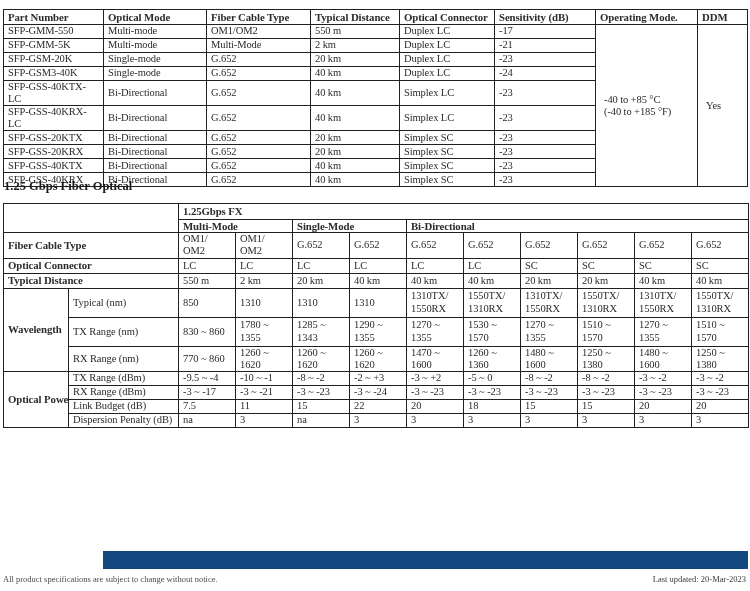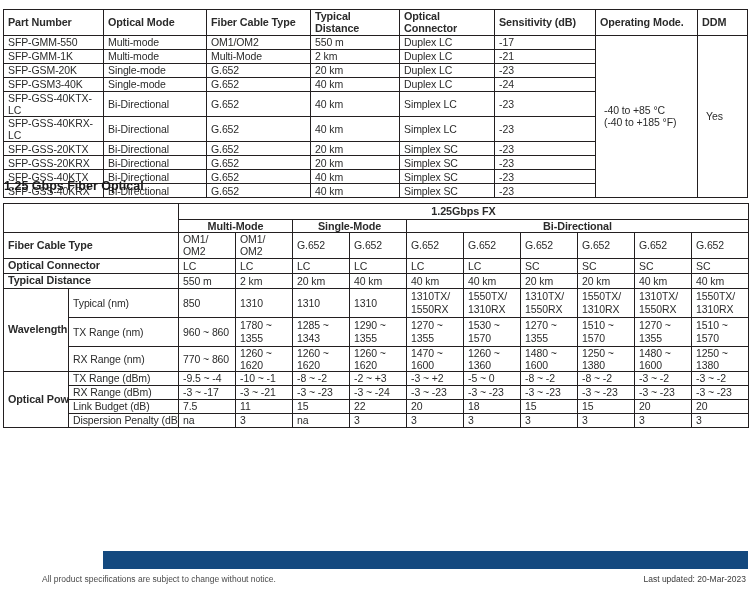--- a/index.html
+++ b/index.html
@@ -1,46 +1,46 @@
 <!DOCTYPE html>
 <html><head>
 <meta charset="utf-8">
 <style>
   html,body{margin:0;padding:0;background:#fff;}
   #page{position:relative;width:750px;height:591px;background:#ffffff;overflow:hidden;
-        font-family:Liberation Sans, sans-serif;color:#2b2b2b;}
+        font-family:Liberation Serif, serif;color:#2b2b2b;}
   table{border-collapse:collapse;table-layout:fixed;position:absolute;background:#fff;}
   td,th{border:1px solid #231f20;font-size:10.5px;padding:0 4px;vertical-align:middle;
         overflow:hidden;line-height:1.15;letter-spacing:-0.1px;white-space:normal;}
   th{font-weight:bold;text-align:left;font-size:10.8px;}
   .pre{white-space:pre-line;margin-top:48px;}
   
   .t1{left:3px;top:9px;width:744px;}
   .t1 tr{height:14px;}
   .t1 tr.hdr{height:15px;}
   .t1 .temp,.t1 .ddm{padding-left:8px;}
   
   .heading{position:absolute;left:4px;top:179px;font-size:12.5px;font-weight:bold;color:#1a1a1a;}
   
   .t2{left:3px;top:203px;width:745px;}
   .t2 tr{height:15px;}
   .t2 tr.h1{height:16px;}
   .t2 tr.h2{height:13px;}
   .t2 tr.tall{height:29px;}
   .t2 tr.med{height:25px;}
   .t2 tr.pw{height:14px;}
-  .t2 .fx,.t2 .gph{font-weight:bold;text-align:center;font-size:10.8px;}
+  .t2 .fx,.t2 .gph{font-weight:bold;font-size:10.8px;}
   .t2 .lbl,.t2 .grp{font-weight:bold;font-size:10.8px;white-space:nowrap;}
   .t2 .sub{white-space:nowrap;}
   
   .logo-box{position:absolute;left:8px;top:547px;width:92px;height:25px;background:#0d3a6a;
             color:#ffffff;display:flex;align-items:center;justify-content:center;
             font-weight:bold;font-size:14px;letter-spacing:-0.6px;}
   .footer-bar{position:absolute;left:103px;top:551px;width:645px;height:18px;background:#14497f;}
-  .disclaimer{position:absolute;left:3px;top:574px;font-size:8.5px;color:#4a4a4a;margin-left:39px;}
+  .disclaimer{position:absolute;left:3px;top:574px;font-size:8.5px;color:#4a4a4a;}
   .updated{position:absolute;right:4px;top:574px;font-size:8.5px;color:#3a3a3a;margin-left:8px;}
 </style>
 </head>
 <body>
 
 <div id="page">
 
   <table class="t1">
     <colgroup>
       <col style="width:100px">
@@ -68,21 +68,21 @@
       <td>Multi-mode</td>
       <td>OM1/OM2</td>
       <td>550 m</td>
       <td>Duplex LC</td>
       <td>-17</td>
       <td class="pre temp" rowspan="10">-40 to +85 °C
 (-40 to +185 °F)</td>
       <td class="ddm" rowspan="10">Yes</td>
     </tr>
     <tr>
-      <td>SFP-GMM-1K</td>
+      <td>SFP-GMM-5K</td>
       <td>Multi-mode</td>
       <td>Multi-Mode</td>
       <td>2 km</td>
       <td>Duplex LC</td>
       <td>-21</td>
     </tr>
     <tr>
       <td>SFP-GSM-20K</td>
       <td>Single-mode</td>
       <td>G.652</td>
@@ -230,21 +230,21 @@
 1550RX</td>
       <td class="pre">1550TX/
 1310RX</td>
       <td class="pre">1310TX/
 1550RX</td>
       <td class="pre">1550TX/
 1310RX</td>
     </tr>
     <tr class="tall">
       <td class="sub">TX Range (nm)</td>
-      <td>960 ~ 860</td>
+      <td>830 ~ 860</td>
       <td>1780 ~ 1355</td>
       <td>1285 ~ 1343</td>
       <td>1290 ~ 1355</td>
       <td>1270 ~ 1355</td>
       <td>1530 ~ 1570</td>
       <td>1270 ~ 1355</td>
       <td>1510 ~ 1570</td>
       <td>1270 ~ 1355</td>
       <td>1510 ~ 1570</td>
     </tr>

